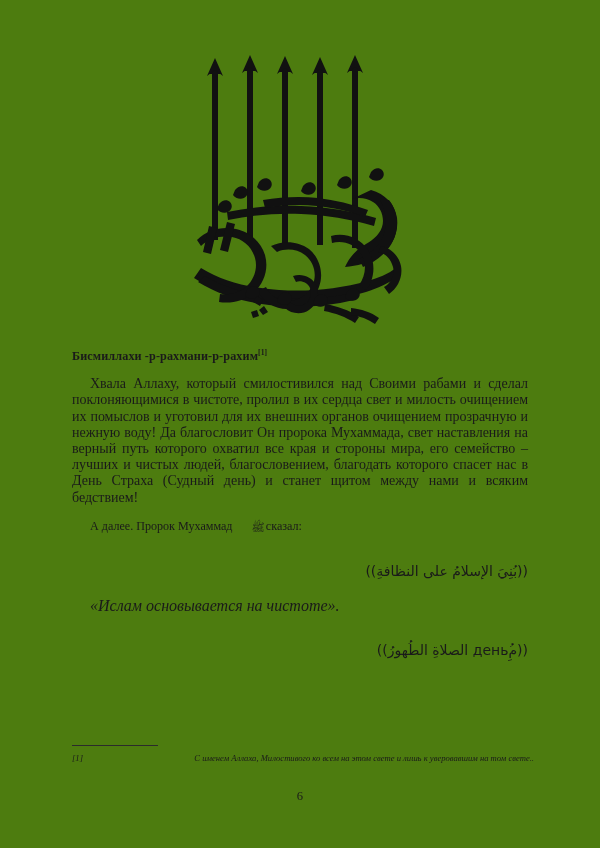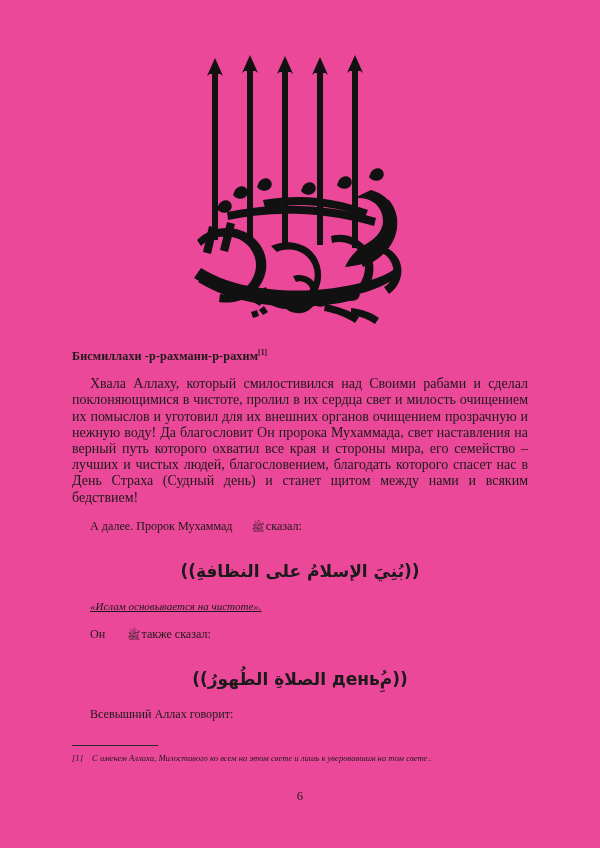--- a/index.html
+++ b/index.html
@@ -12,21 +12,21 @@
     height: 848px;
     position: relative;
     font-family: "Liberation Serif", "DejaVu Serif", serif;
     color: #1a1a1a;
     overflow: hidden;
   }
 
   .page {
     position: absolute;
     inset: 0;
-    background: #ec4899;
+    background: #4d7c0f;
   }
 
   
   .calligraphy-block {
     position: absolute;
     top: 40px;
     left: 0;
     width: 600px;
     height: 292px;
     display: flex;
@@ -71,35 +71,34 @@
 
   p.plain-line {
     margin: 0 0 12px 0;
     font-size: 12.1px;
     line-height: 16.2px;
     text-indent: 18px;
   }
 
   p.translation-line {
     margin: 0 0 12px 0;
-    font-size: 11px;
+    font-size: 16px;
     line-height: 16.2px;
     font-style: italic;
     text-indent: 18px;
-    text-decoration: underline;
   }
 
   .arabic-line {
     margin: 0 0 12px 0;
-    text-align: center;
+    text-align: right;
     direction: rtl;
     font-family: "DejaVu Sans", sans-serif;
-    font-size: 17px;
+    font-size: 14px;
     line-height: 26px;
-    font-weight: 700;
+    font-weight: 400;
   }
 
   .salawat {
     font-family: "DejaVu Sans", sans-serif;
     font-size: 11px;
     display: inline-block;
     transform: translateY(1px);
     padding: 0 1px;
   }
 
@@ -126,20 +125,21 @@
     font-style: italic;
     font-size: 8.6px;
     line-height: 12.4px;
   }
   .footnote-marker {
     flex: 0 0 auto;
     width: 20px;
   }
   .footnote-text {
     flex: 1 1 auto;
+    text-align: right;
   }
 
   
   .page-number {
     position: absolute;
     top: 789px;
     left: 0;
     width: 600px;
     text-align: center;
     font-size: 12.6px;
@@ -227,32 +227,28 @@
     </p>
 
     <div class="gap-lg"></div>
 
     <p class="arabic-line">((بُنِيَ الإسلامُ على النظافةِ))</p>
 
     <div class="gap-sm"></div>
 
     <p class="translation-line">«Ислам основывается на чистоте».</p>
 
-    <p class="plain-line">
-      <span>Он</span>&nbsp;<span class="salawat">ﷺ</span><span>также сказал:</span>
-    </p>
 
     <div class="gap-lg"></div>
 
     <p class="arabic-line">((مِденьُ الصلاةِ الطُهورُ))</p>
 
     <div class="gap-sm"></div>
 
 
-    <p class="plain-line">Всевышний Аллах говорит:</p>
 
   </div>
 
   <div class="footnote-area">
     <div class="footnote-rule"></div>
     <div class="footnote-item">
       <span class="footnote-marker">[1]</span>
       <span class="footnote-text">С именем Аллаха, Милостивого ко всем на этом свете и лишь к уверовавшим на том свете..</span>
     </div>
   </div>

